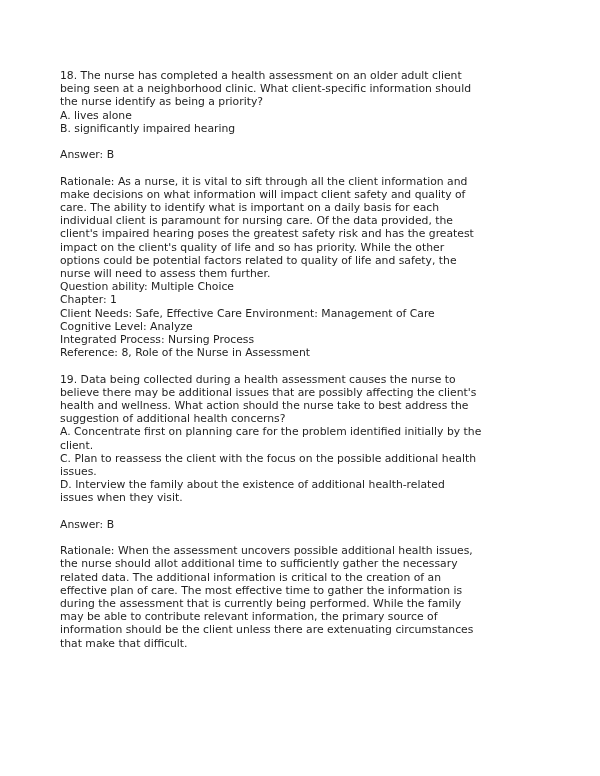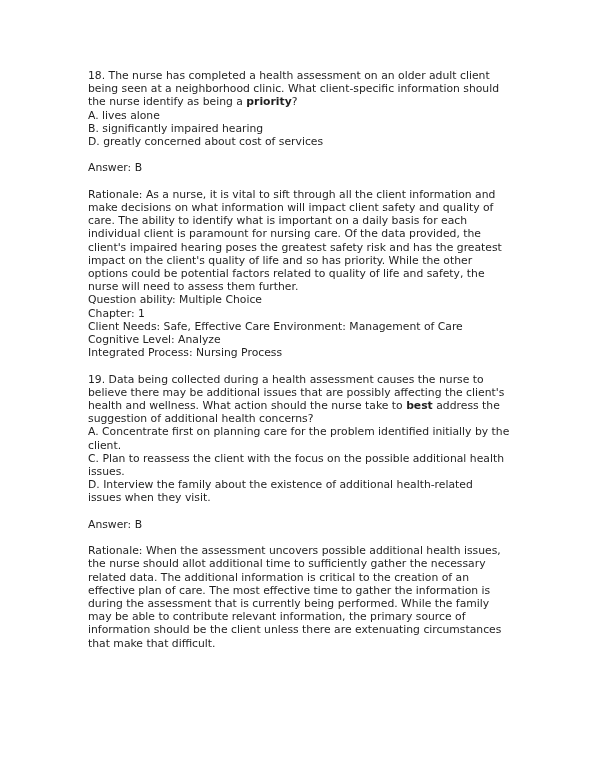--- a/index.html
+++ b/index.html
@@ -10,57 +10,57 @@
   body {
     width: 600px;
     height: 776px;
     overflow: hidden;
     font-family: "DejaVu Sans", "Liberation Sans", sans-serif;
     font-size: 10.8px;
     line-height: 13.2px;
     color: #1f1f1f;
   }
   .page {
-    margin: 69px 0 0 88px;
+    margin: 69px 0 0 60px;
     width: 460px;
   }
   .para {
     white-space: pre-line;
     margin: 0;
     padding: 0;
   }
-  .para b { font-weight: bold; }
+  .para b { font-weight: normal; }
   .gap { margin-top: 13.2px; }
 </style>
 </head>
 <body>
 
 <div class="page">
 
   <section>
     <div class="para"><span>18. The nurse has completed a health assessment on an older adult client
 being seen at a neighborhood clinic. What client-specific information should
 the nurse identify as being a </span><b>priority</b><span>?</span></div>
     <div class="para">A. lives alone</div>
     <div class="para">B. significantly impaired hearing</div>
-    <div class="para">D. greatly concerned about cost of services</div>
     <div class="para gap">Answer: B</div>
     <div class="para gap">Rationale: As a nurse, it is vital to sift through all the client information and
 make decisions on what information will impact client safety and quality of
 care. The ability to identify what is important on a daily basis for each
 individual client is paramount for nursing care. Of the data provided, the
 client's impaired hearing poses the greatest safety risk and has the greatest
 impact on the client's quality of life and so has priority. While the other
 options could be potential factors related to quality of life and safety, the
 nurse will need to assess them further.</div>
     <div class="para">Question ability: Multiple Choice</div>
     <div class="para">Chapter: 1</div>
     <div class="para">Client Needs: Safe, Effective Care Environment: Management of Care</div>
     <div class="para">Cognitive Level: Analyze</div>
     <div class="para">Integrated Process: Nursing Process</div>
+    <div class="para">Reference: 8, Role of the Nurse in Assessment</div>
   </section>
 
   <section class="gap">
     <div class="para"><span>19. Data being collected during a health assessment causes the nurse to
 believe there may be additional issues that are possibly affecting the client's
 health and wellness. What action should the nurse take to </span><b>best</b><span> address the
 suggestion of additional health concerns?</span></div>
     <div class="para">A. Concentrate first on planning care for the problem identified initially by the
 client.</div>
     <div class="para">C. Plan to reassess the client with the focus on the possible additional health

